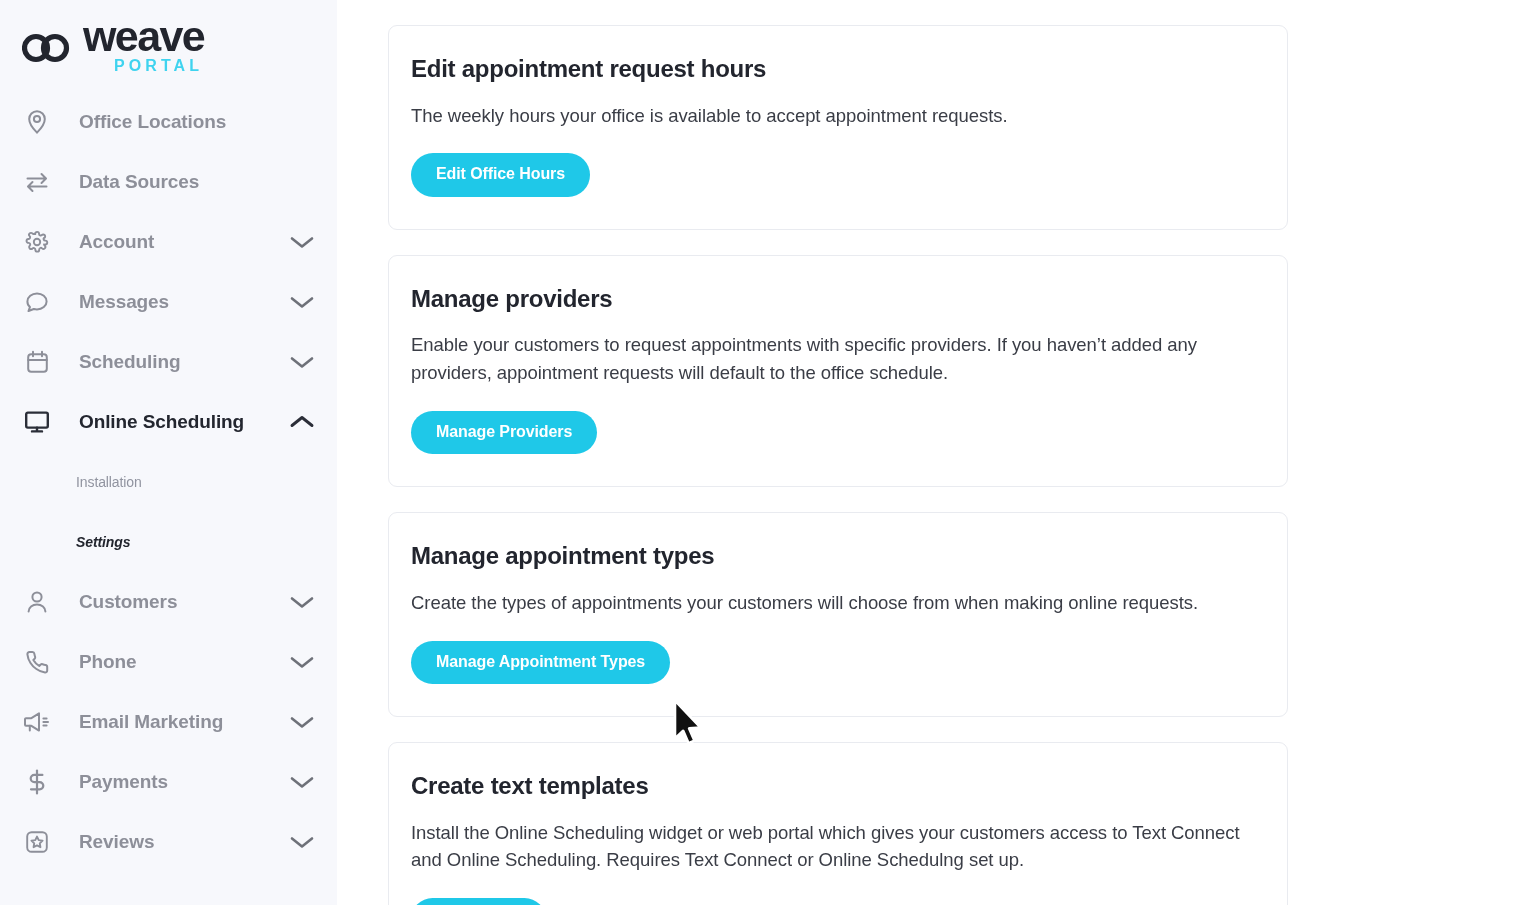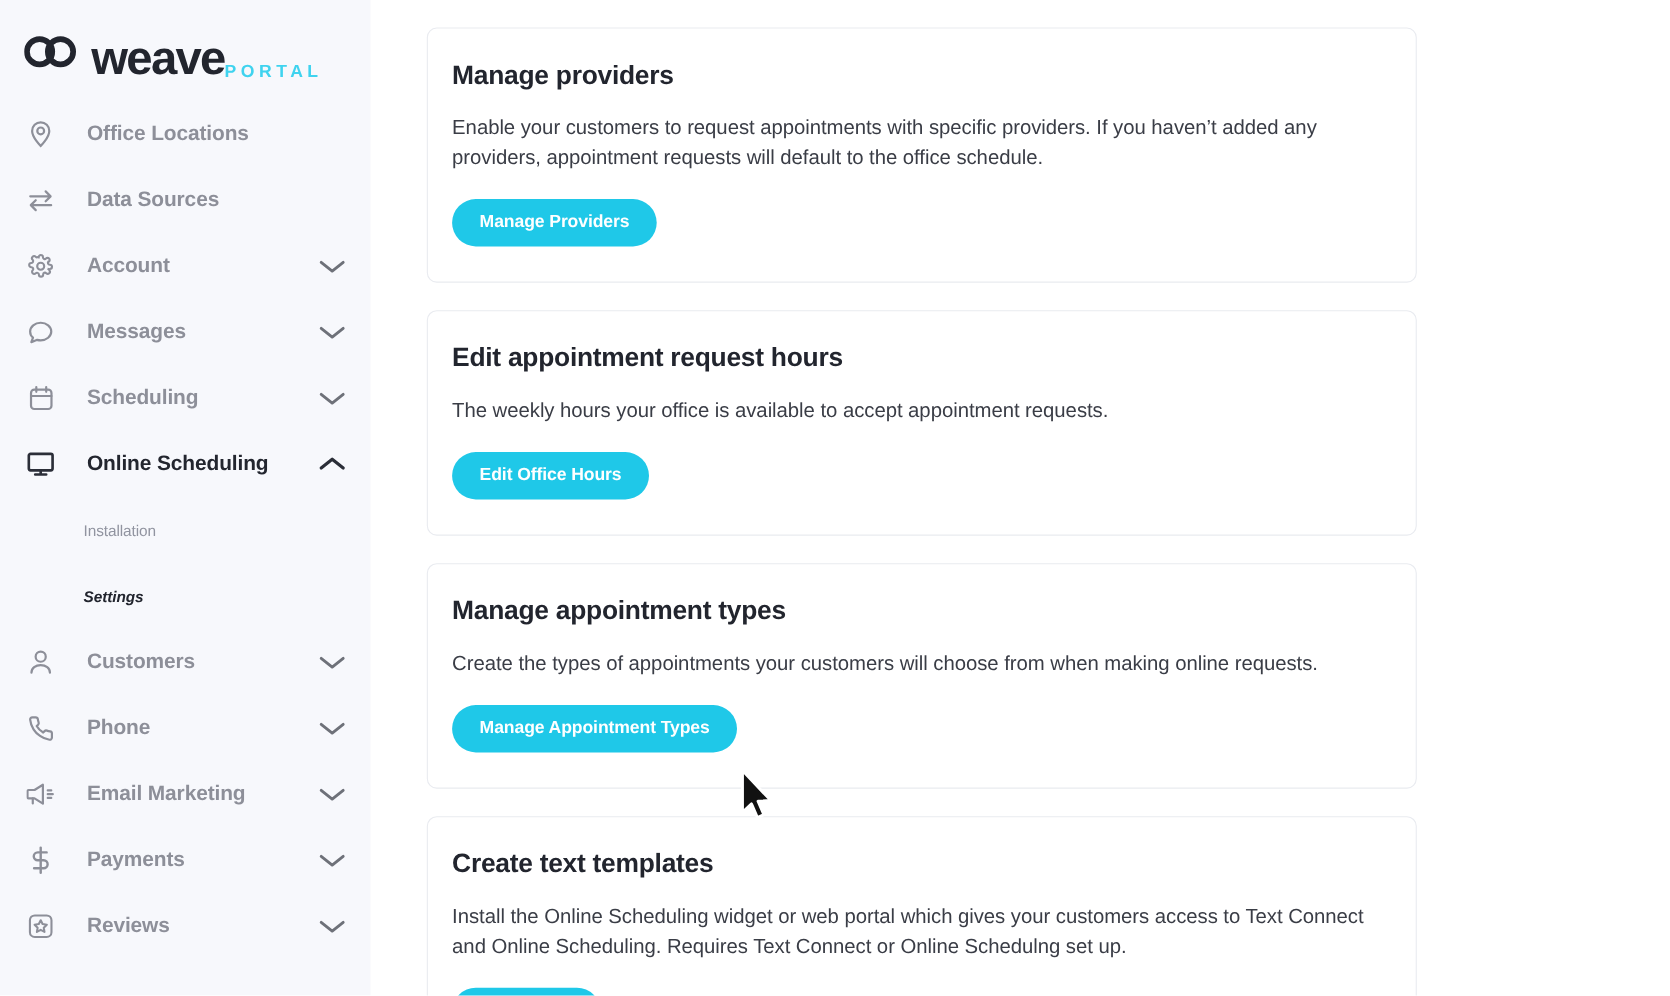--- a/index.html
+++ b/index.html
@@ -21,21 +21,21 @@
     flex: 0 0 337px;
     overflow: hidden;
   }
   .logo-wrap {
     display: flex;
     align-items: flex-end;
     padding: 12px 0 0 22px;
     height: 74px;
   }
   .logo-mark { flex: 0 0 auto; margin-right: 9px; margin-bottom: 6px; }
-  .logo-text-group { position: relative; display: flex; flex-direction: row; }
+  .logo-text-group { position: relative; display: flex; flex-direction: column; }
   .logo-word {
     font-size: 43px;
     font-weight: 600;
     letter-spacing: -1.6px;
     color: #22252e;
     line-height: 0.95;
     font-family: "Liberation Sans", sans-serif;
   }
   .logo-sub {
     align-self: flex-end;
@@ -338,29 +338,29 @@
         </span>
       </div>
 
     </nav>
 
   </aside>
 
   <main class="main">
 
     <section class="card">
+      <h2 class="card-title">Edit appointment request hours</h2>
+      <p class="card-desc">The weekly hours your office is available to accept appointment requests.</p>
+      <button class="btn">Edit Office Hours</button>
+    </section>
+
+    <section class="card">
       <h2 class="card-title">Manage providers</h2>
       <p class="card-desc">Enable your customers to request appointments with specific providers. If you haven’t added any providers, appointment requests will default to the office schedule.</p>
       <button class="btn">Manage Providers</button>
-    </section>
-
-    <section class="card">
-      <h2 class="card-title">Edit appointment request hours</h2>
-      <p class="card-desc">The weekly hours your office is available to accept appointment requests.</p>
-      <button class="btn">Edit Office Hours</button>
     </section>
 
     <section class="card">
       <h2 class="card-title">Manage appointment types</h2>
       <p class="card-desc">Create the types of appointments your customers will choose from when making online requests.</p>
       <button class="btn">Manage Appointment Types</button>
     </section>
 
     <section class="card">
       <h2 class="card-title">Create text templates</h2>

